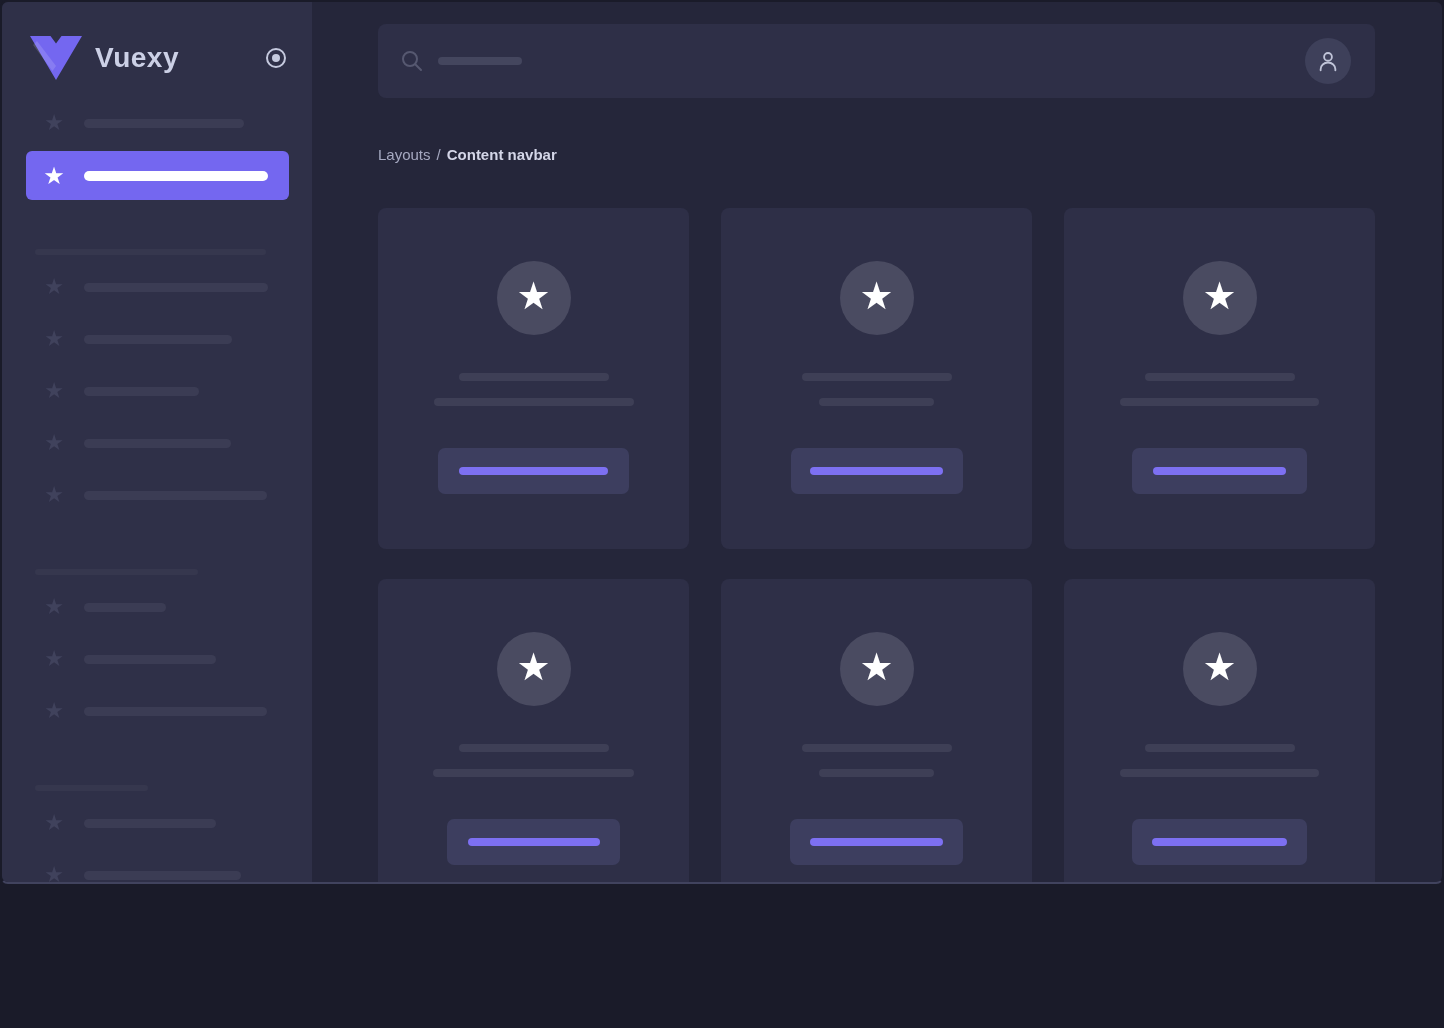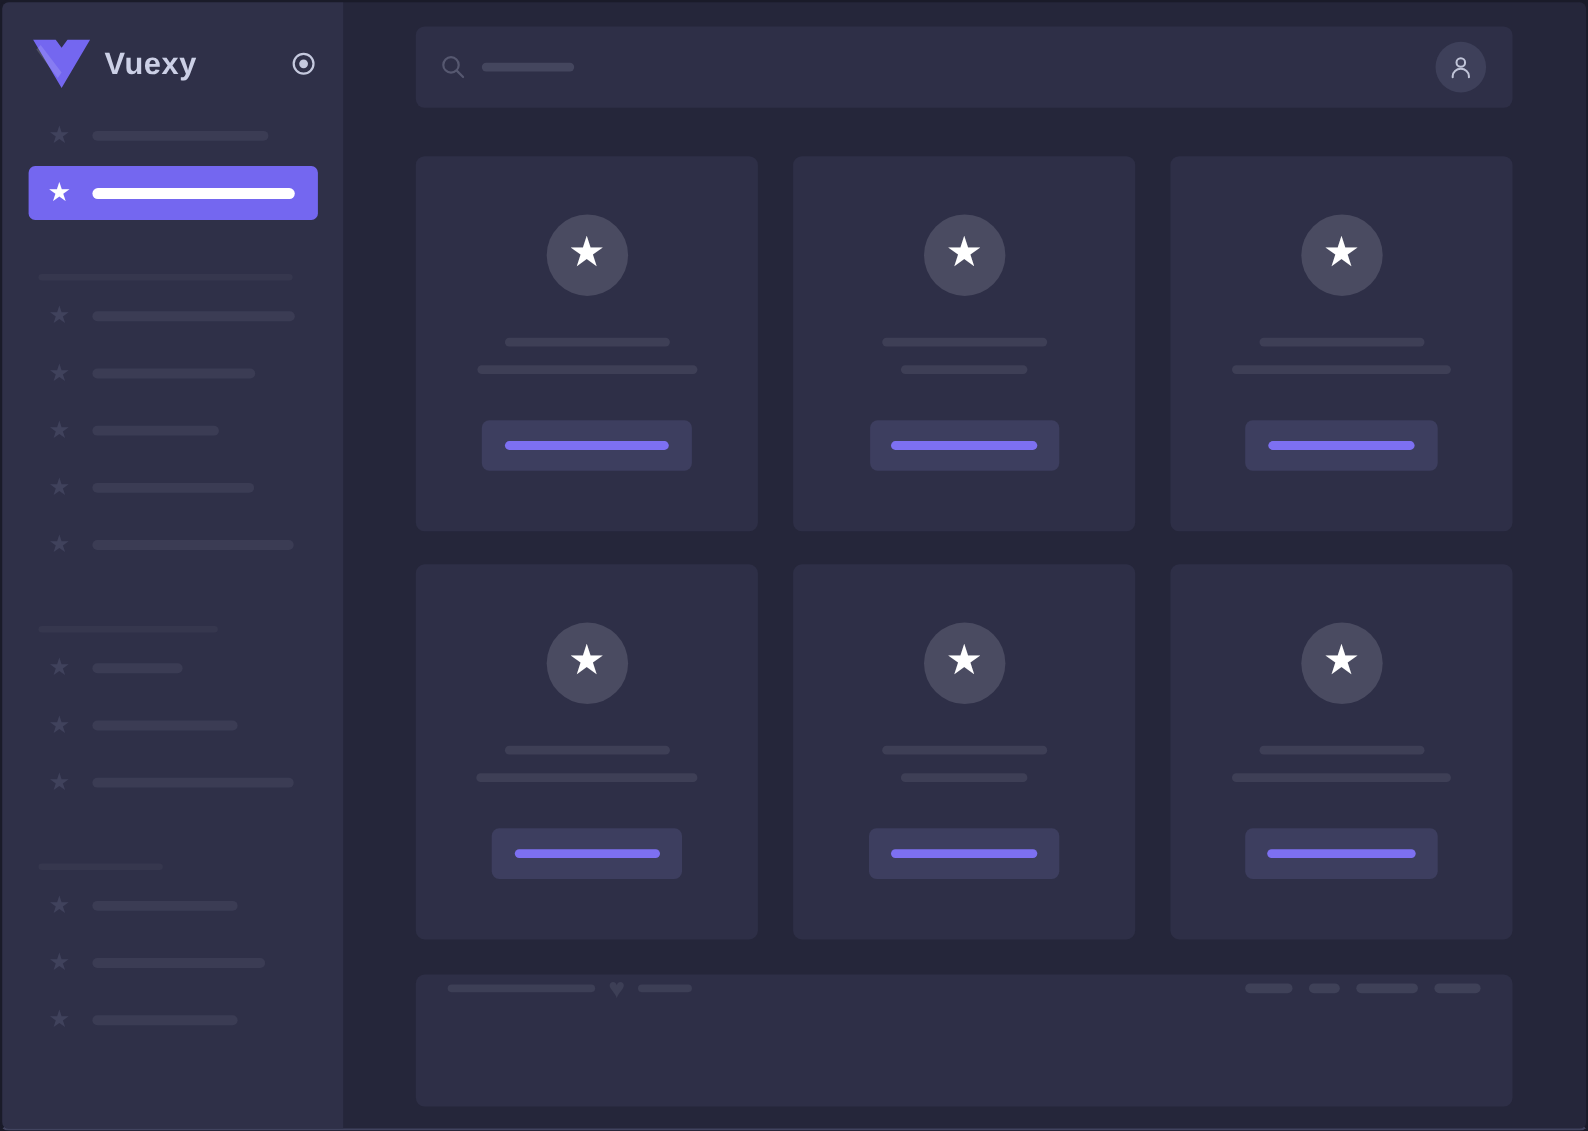--- a/index.html
+++ b/index.html
@@ -4,21 +4,21 @@
 <style>
   :root{
     --brand:#7467f0; --accent:#7d70f2;
     --sidebar-bg:#2f3048; --main-bg:#25263a; --card-bg:#2e2f47;
     --skeleton:#3e3f56; --skeleton-dim:#36374e;
     --text-primary:#ccd0e6; --text-muted:#a6a9c1;
   }
   *{box-sizing:border-box;}
   html,body{margin:0;padding:0;background:#1a1b29;}
   body{font-family:"Liberation Sans",sans-serif;width:1444px;height:1028px;overflow:hidden;}
-  .frame{display:flex;width:1444px;height:1028px;border:2px solid #1a1b29;border-bottom-color:#41435e;
+  .frame{display:flex;width:1444px;height:884px;border:2px solid #1a1b29;border-bottom-color:#41435e;
          border-radius:8px;overflow:hidden;background:var(--main-bg);}
 
   
   .sidebar{flex:0 0 310px;width:310px;height:100%;background:var(--sidebar-bg);}
   .logo-row{display:flex;align-items:center;margin:33px 26px 0 28px;height:46px;}
   .logo-mark svg{width:52px;height:44px;display:block;}
   .logo-text{font-size:28px;font-weight:700;color:var(--text-primary);margin-left:13px;letter-spacing:.5px;}
   .pin{margin-left:auto;width:20px;height:20px;border:2px solid #c5c9de;border-radius:50%;position:relative;cursor:pointer;}
   .pin::after{content:'';position:absolute;inset:4px;background:#c5c9de;border-radius:50%;}
 
@@ -171,20 +171,23 @@
       <div class="avatar">
         <span>
           <svg viewBox="0 0 24 24" fill="none" stroke="#c0c4d8" stroke-width="1.7" stroke-linecap="round" width="26" height="26">
             <circle cx="12" cy="8.2" r="3.6"></circle>
             <path d="M5.2 20.5 v-1 a6.8 6.1 0 0 1 13.6 0 v1"></path>
           </svg>
         </span>
       </div>
     </header>
 
+    <div class="breadcrumb">
+      <span class="bc-parent">Layouts</span><span class="bc-sep">/</span><span class="bc-current">Content navbar</span>
+    </div>
 
     <section class="grid">
   <article class="card">
     <div class="card-avatar">
       <span class="card-star">★</span>
     </div>
     <span class="card-line l1" style="width: 150px;"></span>
     <span class="card-line l2" style="width: 200px;"></span>
     <button class="card-btn" style="width: 191px;">
       <span class="btn-bar" style="width: 149px;"></span>

